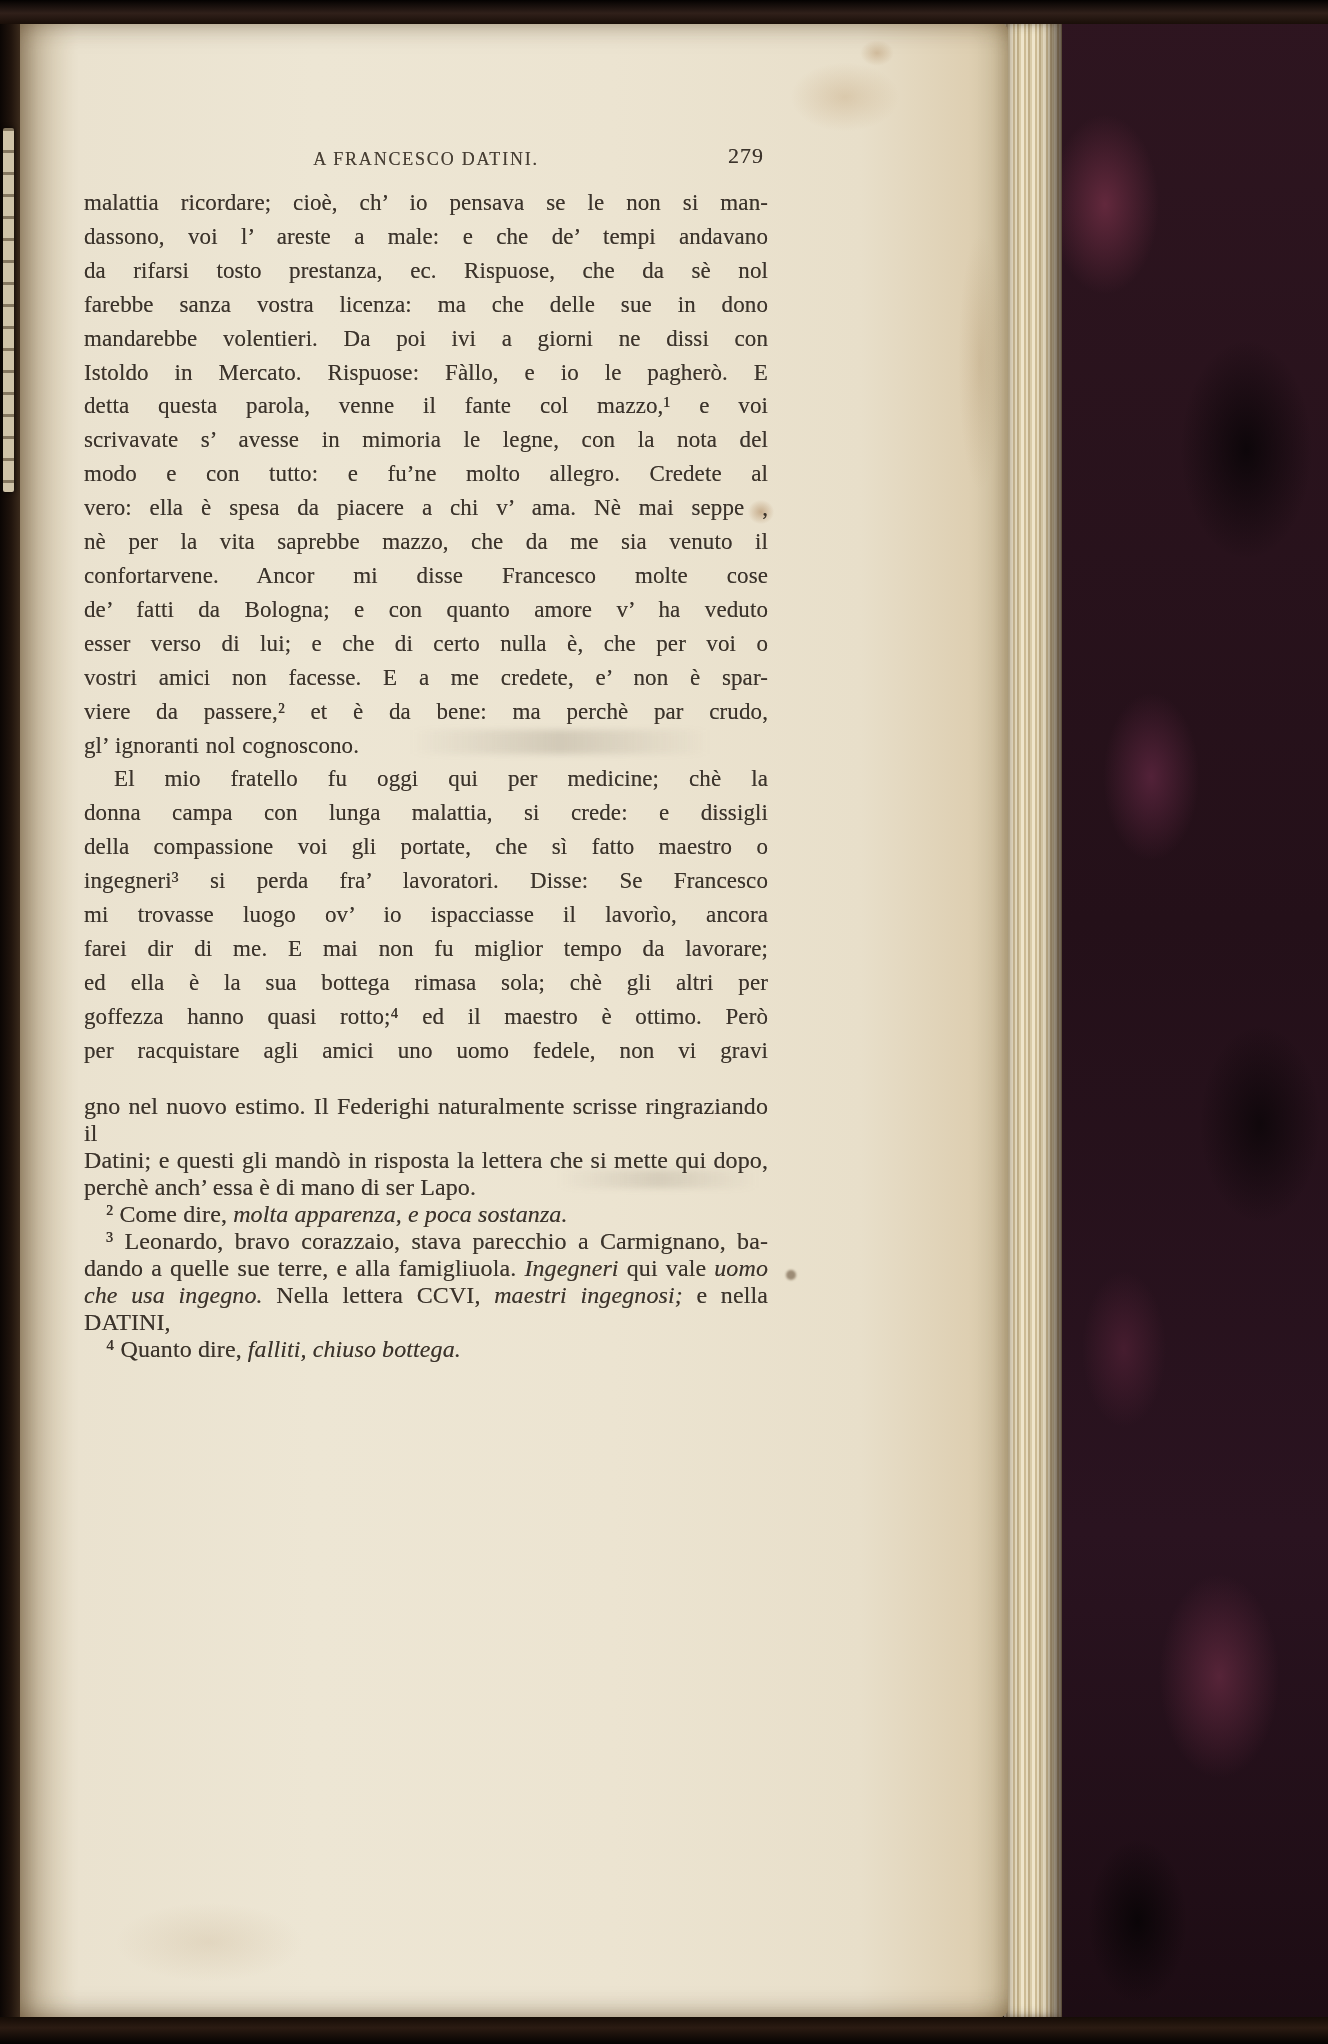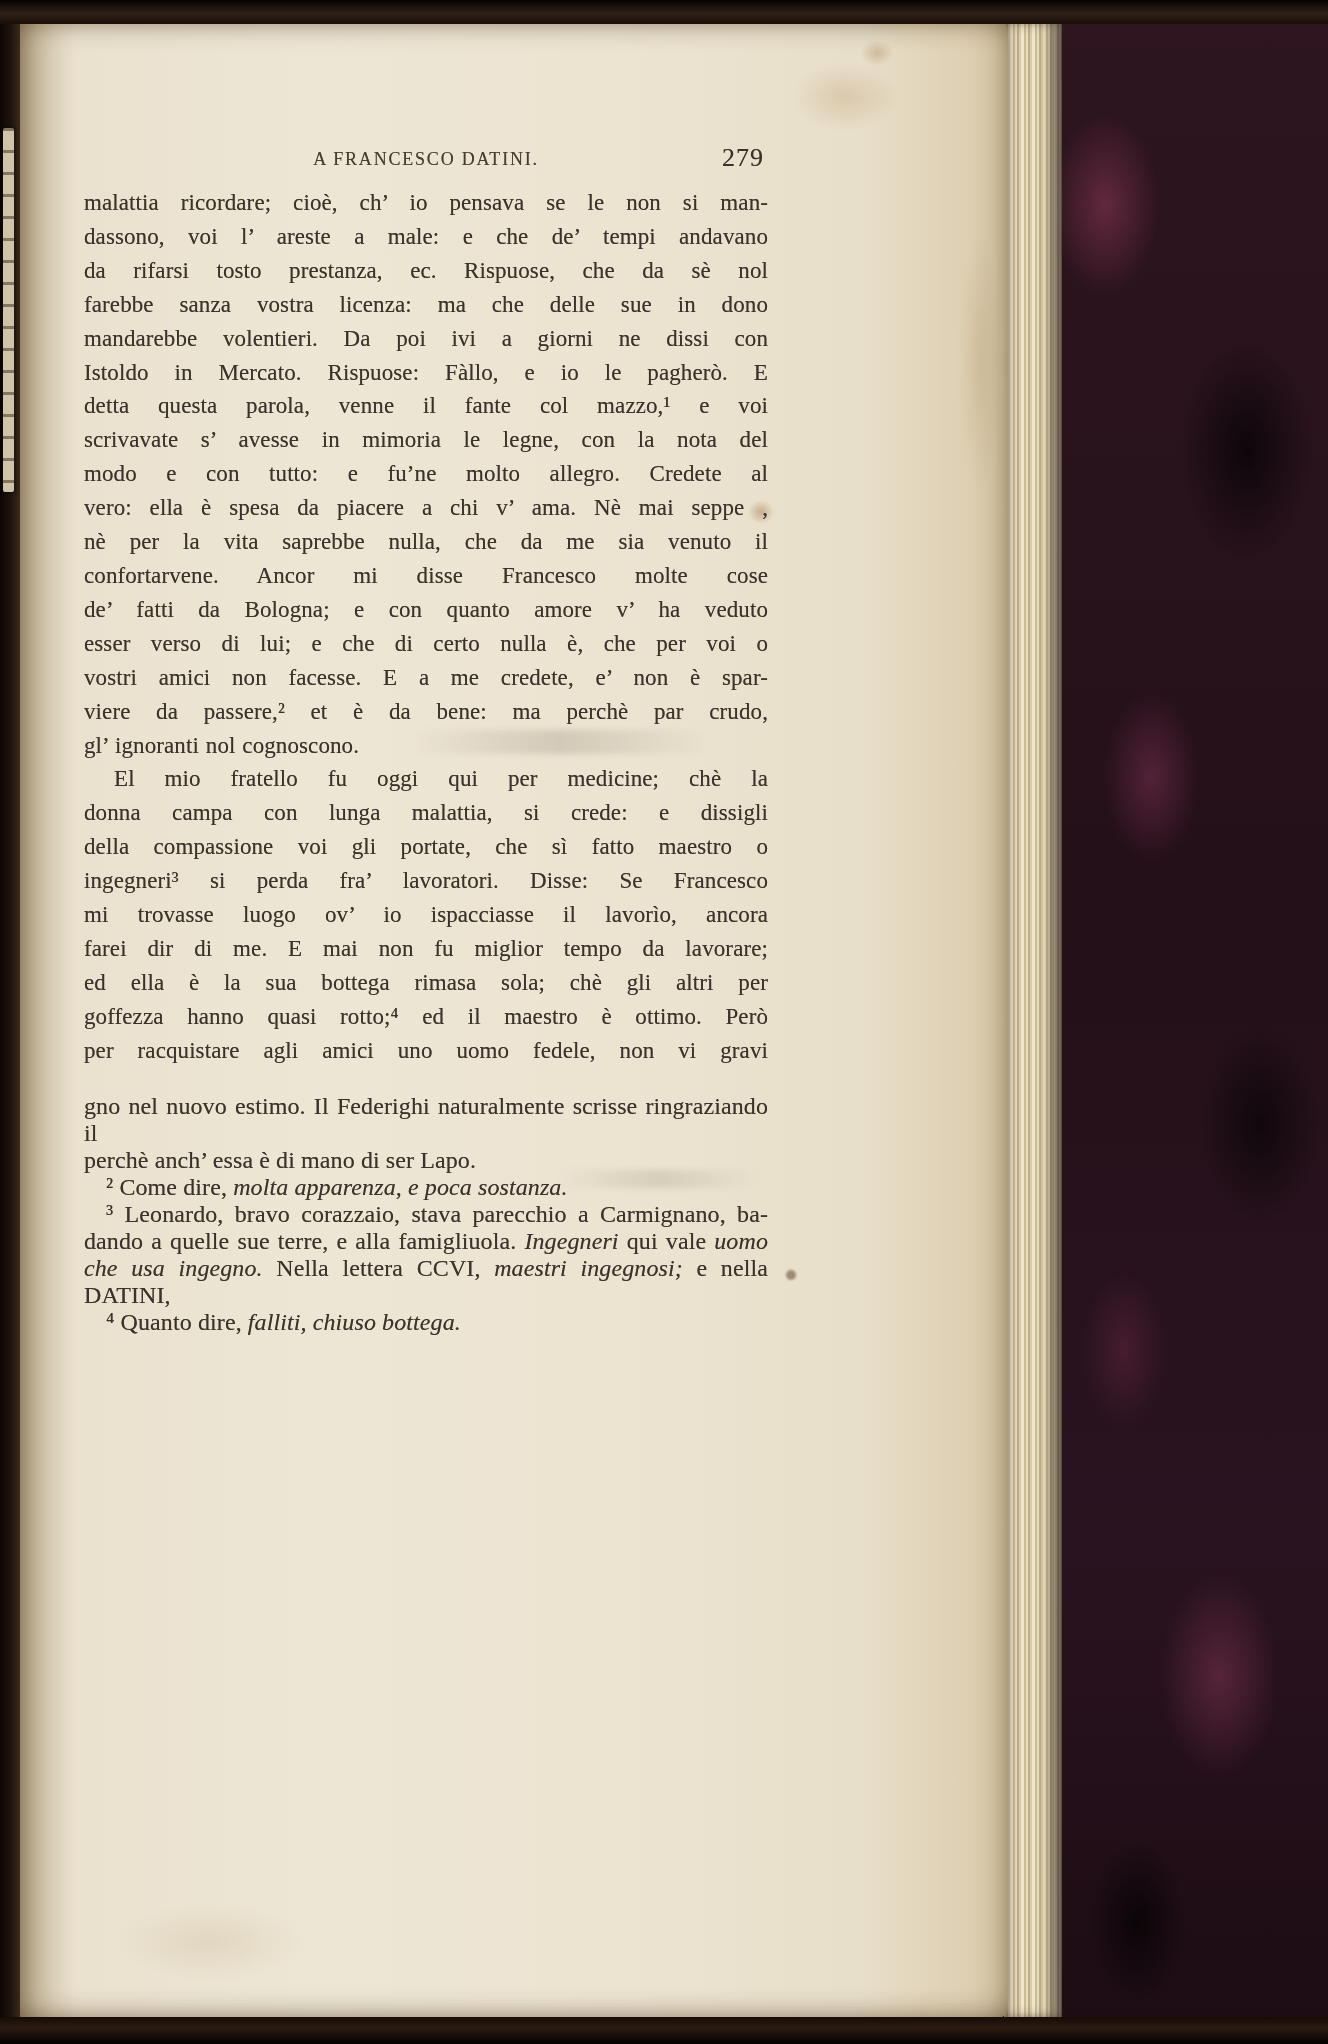--- a/index.html
+++ b/index.html
@@ -76,21 +76,21 @@
   .text-block {
     position:absolute; left:66px; top:120px; width:684px;
     color:#3b332b;
     text-shadow: 0 0 .5px rgba(59,51,43,.55);
   }
   .header-row { position:relative; height:38px; margin-bottom:6px; }
   .header-title {
     position:absolute; left:0; right:0; top:7px;
     text-align:center; font-size:18px; letter-spacing:1.8px; color:#473e33;
   }
-  .page-number { position:absolute; right:4px; top:1px; font-size:26px; letter-spacing:1px; }
+  .page-number { position:absolute; right:4px; top:1px; font-size:22px; letter-spacing:1px; }
 
   .main .line { font-size:23px; line-height:33.9px; letter-spacing:.1px; word-spacing:1px; }
   .footnotes  { margin-top:25px; }
   .footnotes .line { font-size:24px; line-height:27px; letter-spacing:.1px; }
 
   .line { text-align:left; hyphens:none; }
   .line.j { text-align:justify; text-align-last:justify; }
   .main .line.ind { padding-left:30px; }
   .footnotes .line.ind { padding-left:22px; }
   .it { font-style:italic; }
@@ -139,21 +139,21 @@
             <div class="line j"><span>malattia ricordare; cioè, ch’ io pensava se le non si man-</span></div>
             <div class="line j"><span>dassono, voi l’ areste a male: e che de’ tempi andavano</span></div>
             <div class="line j"><span>da rifarsi tosto prestanza, ec. Rispuose, che da sè nol</span></div>
             <div class="line j"><span>farebbe sanza vostra licenza: ma che delle sue in dono</span></div>
             <div class="line j"><span>mandarebbe volentieri. Da poi ivi a giorni ne dissi con</span></div>
             <div class="line j"><span>Istoldo in Mercato. Rispuose: Fàllo, e io le pagherò. E</span></div>
             <div class="line j"><span>detta questa parola, venne il fante col mazzo,¹ e voi</span></div>
             <div class="line j"><span>scrivavate s’ avesse in mimoria le legne, con la nota del</span></div>
             <div class="line j"><span>modo e con tutto: e fu’ne molto allegro. Credete al</span></div>
             <div class="line j"><span>vero: ella è spesa da piacere a chi v’ ama. Nè mai seppe ,</span></div>
-            <div class="line j"><span>nè per la vita saprebbe nulla, che da me sia venuto il</span></div>
+            <div class="line j"><span>nè per la vita saprebbe mazzo, che da me sia venuto il</span></div>
             <div class="line j"><span>confortarvene. Ancor mi disse Francesco molte cose</span></div>
             <div class="line j"><span>de’ fatti da Bologna; e con quanto amore v’ ha veduto</span></div>
             <div class="line j"><span>esser verso di lui; e che di certo nulla è, che per voi o</span></div>
             <div class="line j"><span>vostri amici non facesse. E a me credete, e’ non è spar-</span></div>
             <div class="line j"><span>viere da passere,² et è da bene: ma perchè par crudo,</span></div>
             <div class="line"><span>gl’ ignoranti nol cognoscono.</span></div>
           </div>
         <div class="paragraph">
             <div class="line j ind"><span>El mio fratello fu oggi qui per medicine; chè la</span></div>
             <div class="line j"><span>donna campa con lunga malattia, si crede: e dissigli</span></div>
@@ -162,20 +162,21 @@
             <div class="line j"><span>mi trovasse luogo ov’ io ispacciasse il lavorìo, ancora</span></div>
             <div class="line j"><span>farei dir di me. E mai non fu miglior tempo da lavorare;</span></div>
             <div class="line j"><span>ed ella è la sua bottega rimasa sola; chè gli altri per</span></div>
             <div class="line j"><span>goffezza hanno quasi rotto;⁴ ed il maestro è ottimo. Però</span></div>
             <div class="line j"><span>per racquistare agli amici uno uomo fedele, non vi gravi</span></div>
           </div>
       </div>
 
       <div class="footnotes">
           <div class="line j"><span>gno nel nuovo estimo. Il Federighi naturalmente scrisse ringraziando il</span></div>
+          <div class="line j"><span>Datini; e questi gli mandò in risposta la lettera che si mette qui dopo,</span></div>
           <div class="line"><span>perchè anch’ essa è di mano di ser Lapo.</span></div>
           <div class="line ind"><span>² Come dire, </span><span class="it">molta apparenza, e poca sostanza.</span></div>
           <div class="line j ind"><span>³ Leonardo, bravo corazzaio, stava parecchio a Carmignano, ba-</span></div>
           <div class="line j"><span>dando a quelle sue terre, e alla famigliuola. </span><span class="it">Ingegneri</span><span> qui vale </span><span class="it">uomo</span></div>
           <div class="line j"><span class="it">che usa ingegno.</span><span> Nella lettera CCVI, </span><span class="it">maestri ingegnosi;</span><span> e nella DATINI,</span></div>
           <div class="line ind"><span>⁴ Quanto dire, </span><span class="it">falliti, chiuso bottega.</span></div>
         </div>
 
     </div>
   </div>

